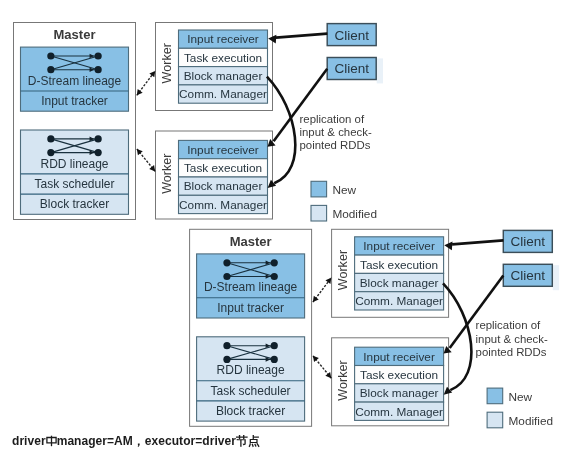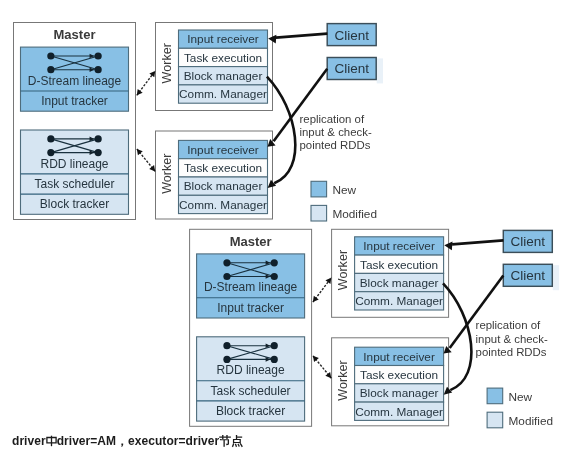--- a/index.html
+++ b/index.html
@@ -223,15 +223,15 @@
           <path d="M443.6 353.6L446.24913056143123 345.8784647078129L451.6597690514269 352.3038044755277Z" fill="#111" stroke="none"></path>
           <path d="M443 283.4 C 474.1 315.8, 484.1 376.8, 450.29999999999995 390.1" class="arrowthick"></path>
           <path d="M443.70000000000005 394.8L447.00404325690266 386.6327912873175L452.19284002320666 392.4565691091436Z" fill="#111" stroke="none"></path>
         </g>
       </g>
     </svg>
   <div class="caption" style="left: 12px; top: 433.6px;">
     <span>driver</span><span class="cjk"><svg viewBox="0 0 110 130" width="11" height="13">
           <path d="M9 35 H101 V88 H9 Z" fill="none" stroke="#1c1c1c" stroke-width="13" stroke-linejoin="miter"></path>
           <path d="M55 17 V122" stroke="#1c1c1c" stroke-width="13" stroke-linecap="butt"></path>
-        </svg></span><span>driver=AM</span><span class="cjk2">，</span><span>executor=driver</span><span class="cjk2">节点</span>
+        </svg></span><span>manager=AM</span><span class="cjk2">，</span><span>executor=driver</span><span class="cjk2">节点</span>
   </div>
 </div>
 
 </body></html>

